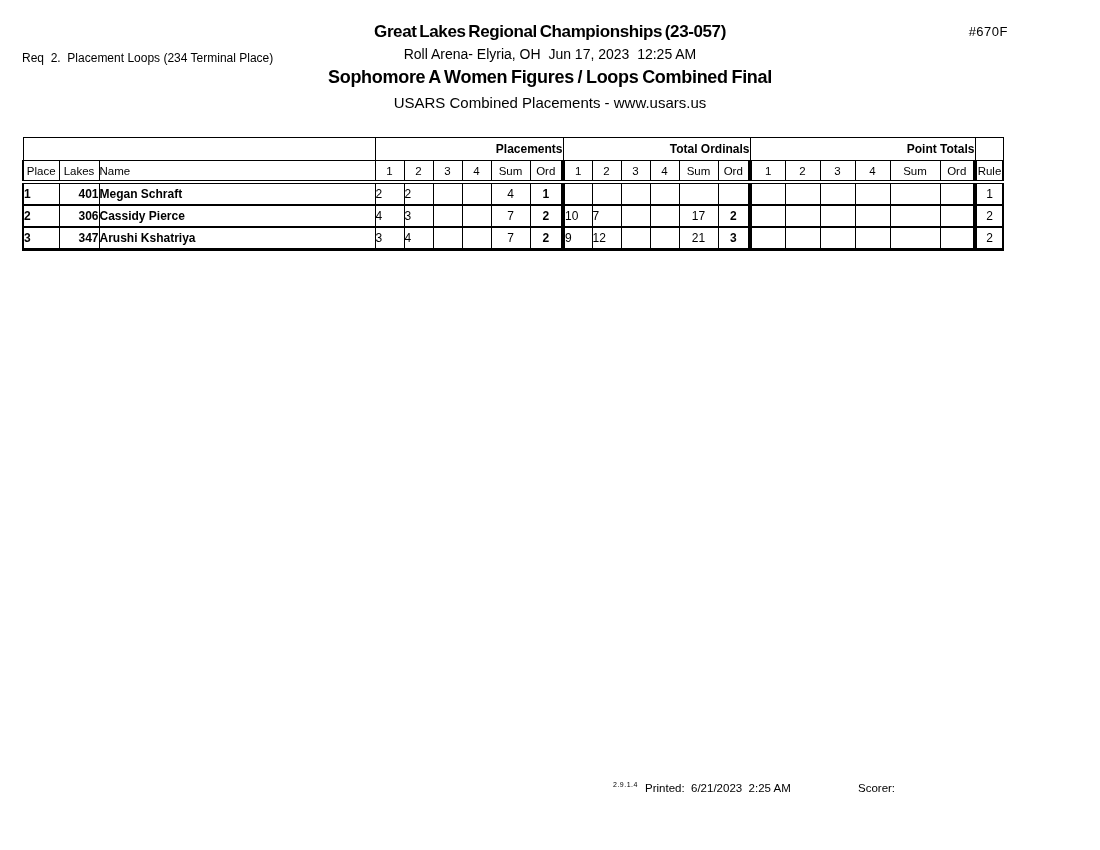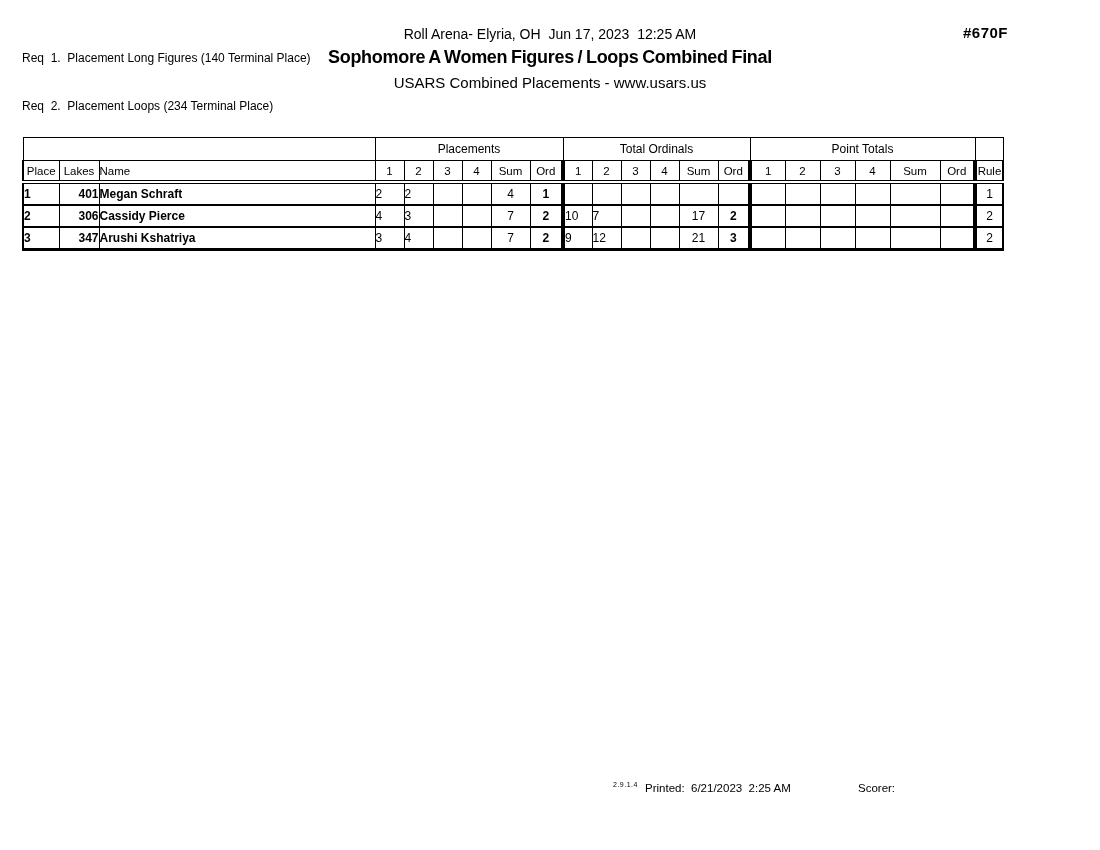--- a/index.html
+++ b/index.html
@@ -6,30 +6,30 @@
   body {
     width:1100px; height:850px; background:#ffffff; color:#000000;
     font-family:"Liberation Sans", sans-serif; position:relative; overflow:hidden;
   }
   .req-block { position:absolute; top:18px; left:22px; font-size:12px; line-height:16px; white-space:pre; }
   .center-head { position:absolute; top:22px; left:0; width:100%; text-align:center; }
   .title  { font-size:17px; font-weight:bold; letter-spacing:-0.4px; word-spacing:-1.5px; }
   .venue  { font-size:14px; margin-top:4px; white-space:pre; }
   .event  { font-size:18px; font-weight:bold; letter-spacing:-0.3px; word-spacing:-1px; margin-top:5px; }
   .usars  { font-size:15px; margin-top:6px; }
-  .docnum { position:absolute; top:24px; right:92px; font-size:15px; font-weight:bold; letter-spacing:0.5px; }
+  .docnum { position:absolute; top:24px; right:92px; font-size:13px; font-weight:normal; letter-spacing:0.5px; }
 
   table.results { position:absolute; top:137px; left:22px; border-collapse:collapse; table-layout:fixed; }
   table.results td {
     border:1px solid #000; font-size:12px; height:20px; padding:0;
     vertical-align:middle; overflow:hidden; white-space:nowrap;
   }
   tr.group-row td { height:22px; }
   td.nob  { border:none; }
-  td.gbox { text-align:center; padding-left:4px; font-size:11.5px; font-weight:normal; }
+  td.gbox { text-align:right; padding-left:4px; font-size:11.5px; font-weight:bold; }
   tr.head-row td { height:19px; border-bottom:4px double #000; text-align:center; font-size:11.5px; }
   tr.head-row td.al { text-align:left; }
   tr.data td { border-top-width:2px; }
   tr.data.last td { border-bottom-width:3px; }
   .bl2 { border-left-width:2px !important; }
   .br2 { border-right-width:2px !important; }
   .tl  { border-left:4px solid #000 !important; }
   .place { text-align:left; padding-left:8px; font-weight:bold; }
   .cont  { text-align:right; font-weight:bold; }
   .name  { text-align:left; padding-left:6px; font-weight:bold; }
@@ -39,25 +39,25 @@
   .rule  { text-align:center; }
 
   .version { position:absolute; top:781px; left:613px; font-size:7px; letter-spacing:0.5px; }
   .printed { position:absolute; top:782px; left:645px; font-size:11.5px; white-space:pre; }
   .scorer  { position:absolute; top:782px; left:858px; font-size:11.5px; }
 </style>
 </head>
 <body>
 
 <div class="req-block">
-  <div>Req  1.  Placement Long Figures (140 Terminal Place)</div>
   <div>Req  2.  Placement Loops (234 Terminal Place)</div>
 </div>
 
 <div class="center-head">
+  <div class="title">Great Lakes Regional Championships (23-057)</div>
   <div class="venue">Roll Arena- Elyria, OH  Jun 17, 2023  12:25 AM</div>
   <div class="event">Sophomore A Women Figures / Loops Combined Final</div>
   <div class="usars">USARS Combined Placements - www.usars.us</div>
 </div>
 
 <div class="docnum">#670F</div>
 
 <table class="results">
   <colgroup>
     <col style="width:36px">

